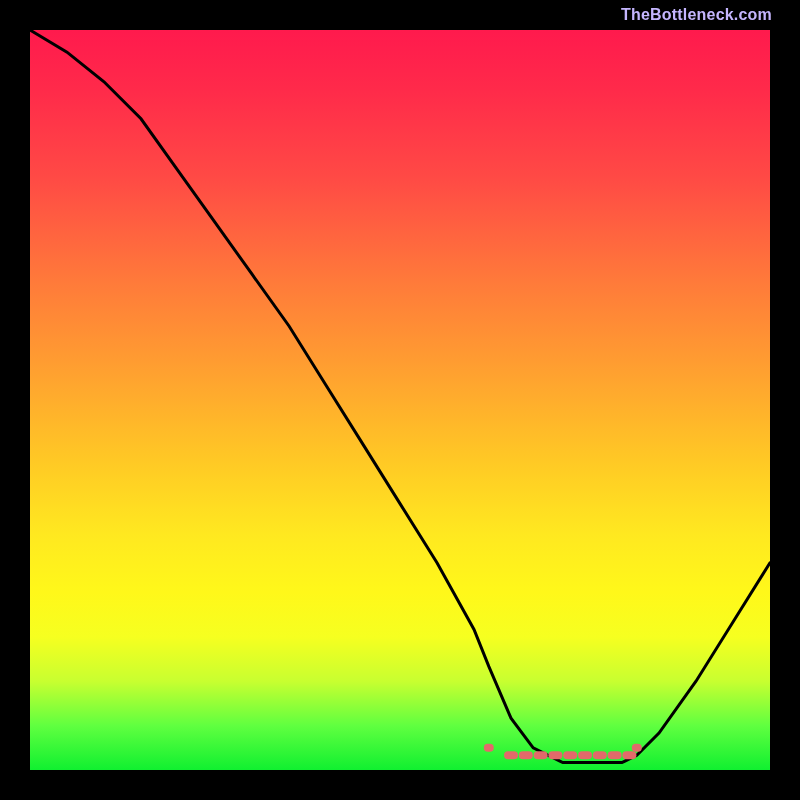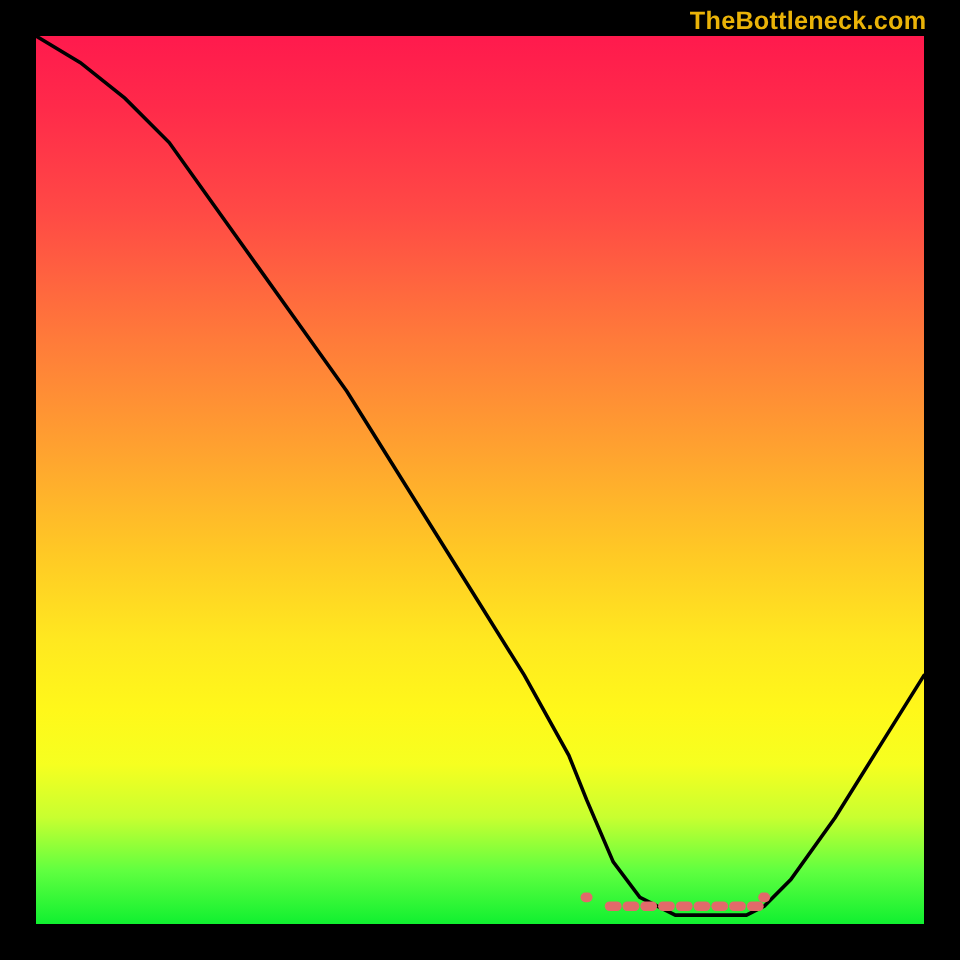--- a/index.html
+++ b/index.html
@@ -37,23 +37,23 @@
       #fff81a 76%,
       #f6ff20 82%,
       #c8ff30 88%,
       #60ff40 94%,
       #10f030 100%);
   }
   .attribution {
     position: absolute;
     top: 6px;
     right: 28px;
-    font-size: 21px;
+    font-size: 16px;
     font-weight: 600;
-    color: #eab308;
+    color: #c4b5fd;
     letter-spacing: 0.2px;
   }
   svg.curve {
     position: absolute;
     left: 0;
     top: 0;
     width: 740px;
     height: 740px;
     overflow: visible;
   }

